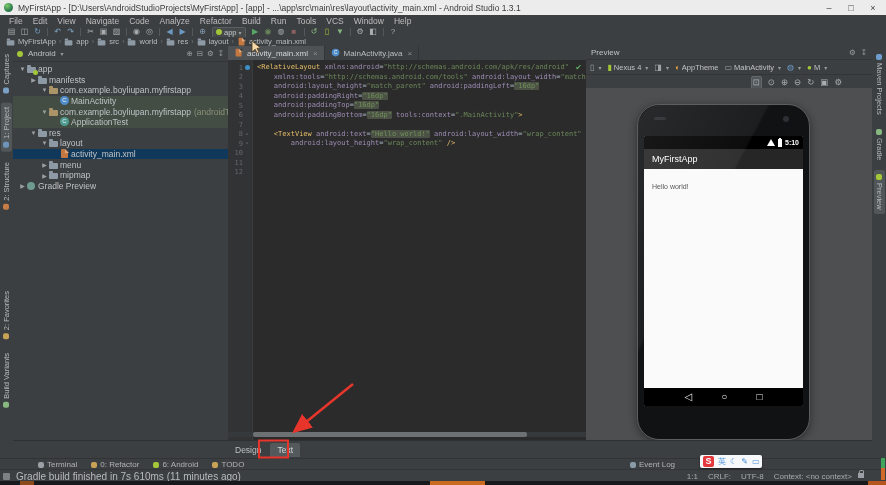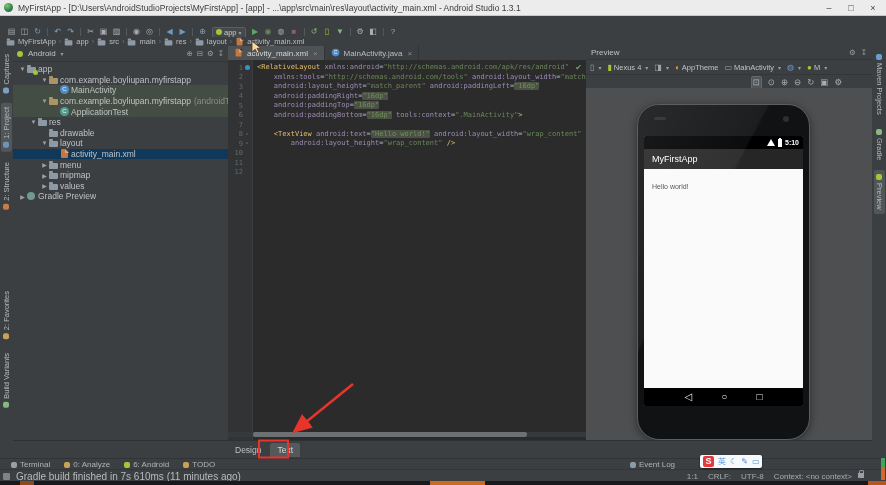--- a/index.html
+++ b/index.html
@@ -145,21 +145,21 @@
   .nav-glyph{color:#e8e8e8;font-size:10px;line-height:18px;}
 
   
   #bottomtabs{position:absolute;left:13px;right:14px;top:440px;height:18px;background:#3c3f41;
               border-top:1px solid #2e3133;display:flex;align-items:center;padding-left:215px;gap:2px;}
   .mode-tab{font-size:8.5px;color:#bcc0c3;padding:2px 7px;border-radius:2px 2px 0 0;}
   .mode-tab.active{background:#54595c;color:#d7dadc;}
 
   
   #toolwinbar{position:absolute;left:0;right:0;top:458px;height:11px;background:#3c3f41;
-              border-top:1px solid #313335;display:flex;align-items:center;padding-left:11px;gap:14px;}
+              border-top:1px solid #313335;display:flex;align-items:center;padding-left:38px;gap:14px;}
   .twin-item{display:flex;align-items:center;gap:3px;font-size:8px;color:#b0b3b5;}
   #event-log{position:absolute;left:630px;display:flex;align-items:center;gap:3px;font-size:8px;color:#b0b3b5;}
   #statusbar{position:absolute;left:0;right:0;top:469px;height:12px;background:#3c3f41;
              border-top:1px solid #333537;display:flex;align-items:center;}
   #corner-icon{width:7px;height:7px;background:#7e8284;margin:0 6px 0 3px;border-radius:1px;flex:none;}
   #status-msg{font-size:10px;color:#b7babc;white-space:nowrap;}
   #status-right{position:absolute;right:34px;display:flex;gap:10px;font-size:8px;color:#a7abad;}
   #lock-icon{position:absolute;right:22px;top:3px;width:6px;height:5px;background:#9aa0a6;}
   #lock-icon:before{content:'';position:absolute;top:-3px;left:1px;width:3px;height:3px;
       border:1px solid #9aa0a6;border-bottom:none;border-radius:2px 2px 0 0;}
@@ -186,20 +186,35 @@
   <div id="titlebar">
     <span id="as-logo"></span>
     <span id="win-title">MyFirstApp - [D:\Users\AndroidStudioProjects\MyFirstApp] - [app] - ...\app\src\main\res\layout\activity_main.xml - Android Studio 1.3.1</span>
     <span id="win-controls">
         <span class="wbtn">–</span>
         <span class="wbtn">□</span>
         <span class="wbtn">×</span>
       </span>
   </div>
 
+  <div id="menubar">
+      <span class="menu-item">File</span>
+      <span class="menu-item">Edit</span>
+      <span class="menu-item">View</span>
+      <span class="menu-item">Navigate</span>
+      <span class="menu-item">Code</span>
+      <span class="menu-item">Analyze</span>
+      <span class="menu-item">Refactor</span>
+      <span class="menu-item">Build</span>
+      <span class="menu-item">Run</span>
+      <span class="menu-item">Tools</span>
+      <span class="menu-item">VCS</span>
+      <span class="menu-item">Window</span>
+      <span class="menu-item">Help</span>
+    </div>
   <div id="toolbar">
       <span class="tb-icon">▤</span>
       <span class="tb-icon">◫</span>
       <span class="tb-icon" style="color: rgb(109, 154, 194);">↻</span>
       <span class="tb-sep"></span>
       <span class="tb-icon" style="color: rgb(125, 167, 199);">↶</span>
       <span class="tb-icon" style="color: rgb(125, 167, 199);">↷</span>
       <span class="tb-sep"></span>
       <span class="tb-icon">✂</span>
       <span class="tb-icon">▣</span>
@@ -242,21 +257,21 @@
         <span class="crumb-label">app</span>
       </span>
       <span class="crumb-sep">›</span>
       <span class="crumb">
         <span class="ticn small folder"></span>
         <span class="crumb-label">src</span>
       </span>
       <span class="crumb-sep">›</span>
       <span class="crumb">
         <span class="ticn small folder"></span>
-        <span class="crumb-label">main</span>
+        <span class="crumb-label">world</span>
       </span>
       <span class="crumb-sep">›</span>
       <span class="crumb">
         <span class="ticn small folder"></span>
         <span class="crumb-label">res</span>
       </span>
       <span class="crumb-sep">›</span>
       <span class="crumb">
         <span class="ticn small folder"></span>
         <span class="crumb-label">layout</span>
@@ -324,20 +339,25 @@
         </span>
     </div>
     <div id="tree">
         <div class="tree-row" style="padding-left: 5px;">
           <span class="tree-arrow">▼</span>
           <span class="ticn folder-android">
             <em></em>
           </span>
           <span class="tree-label">app</span>
         </div>
+        <div class="tree-row" style="padding-left: 16px;">
+          <span class="tree-arrow">▶</span>
+          <span class="ticn folder"></span>
+          <span class="tree-label">manifests</span>
+        </div>
         <div class="tree-row" style="padding-left: 27px;">
           <span class="tree-arrow">▼</span>
           <span class="ticn package"></span>
           <span class="tree-label">com.example.boyliupan.myfirstapp</span>
         </div>
         <div class="tree-row tinted" style="padding-left: 38px;">
           <span class="tree-arrow"></span>
           <span class="ticn class"></span>
           <span class="tree-label">MainActivity</span>
         </div>
@@ -351,48 +371,38 @@
           <span class="tree-arrow"></span>
           <span class="ticn class-test"></span>
           <span class="tree-label">ApplicationTest</span>
         </div>
         <div class="tree-row" style="padding-left: 16px;">
           <span class="tree-arrow">▼</span>
           <span class="ticn folder-res"></span>
           <span class="tree-label">res</span>
         </div>
         <div class="tree-row" style="padding-left: 27px;">
-          <span class="tree-arrow"></span>
-          <span class="ticn folder"></span>
-          <span class="tree-label">drawable</span>
-        </div>
-        <div class="tree-row" style="padding-left: 27px;">
           <span class="tree-arrow">▼</span>
           <span class="ticn folder"></span>
           <span class="tree-label">layout</span>
         </div>
         <div class="tree-row selected" style="padding-left: 38px;">
           <span class="tree-arrow"></span>
           <span class="ticn xml-file"></span>
           <span class="tree-label">activity_main.xml</span>
         </div>
         <div class="tree-row" style="padding-left: 27px;">
           <span class="tree-arrow">▶</span>
           <span class="ticn folder"></span>
           <span class="tree-label">menu</span>
         </div>
         <div class="tree-row" style="padding-left: 27px;">
           <span class="tree-arrow">▶</span>
           <span class="ticn folder"></span>
           <span class="tree-label">mipmap</span>
-        </div>
-        <div class="tree-row" style="padding-left: 27px;">
-          <span class="tree-arrow">▶</span>
-          <span class="ticn folder"></span>
-          <span class="tree-label">values</span>
         </div>
         <div class="tree-row" style="padding-left: 5px;">
           <span class="tree-arrow">▶</span>
           <span class="ticn gradle"></span>
           <span class="tree-label">Gradle Preview</span>
         </div>
       </div>
   </div>
 
   <div id="editor">
@@ -551,21 +561,21 @@
       <span class="mode-tab active">Text</span>
     </div>
 
   <div id="toolwinbar">
     <span class="twin-item">
         <span class="vdot" style="background: rgb(154, 160, 166);"></span>
         <span>Terminal</span>
       </span>
       <span class="twin-item">
         <span class="vdot" style="background: rgb(200, 163, 86);"></span>
-        <span>0: Analyze</span>
+        <span>0: Refactor</span>
       </span>
       <span class="twin-item">
         <span class="vdot" style="background: rgb(164, 198, 57);"></span>
         <span>6: Android</span>
       </span>
       <span class="twin-item">
         <span class="vdot" style="background: rgb(200, 163, 86);"></span>
         <span>TODO</span>
       </span>
       <span id="event-log">

